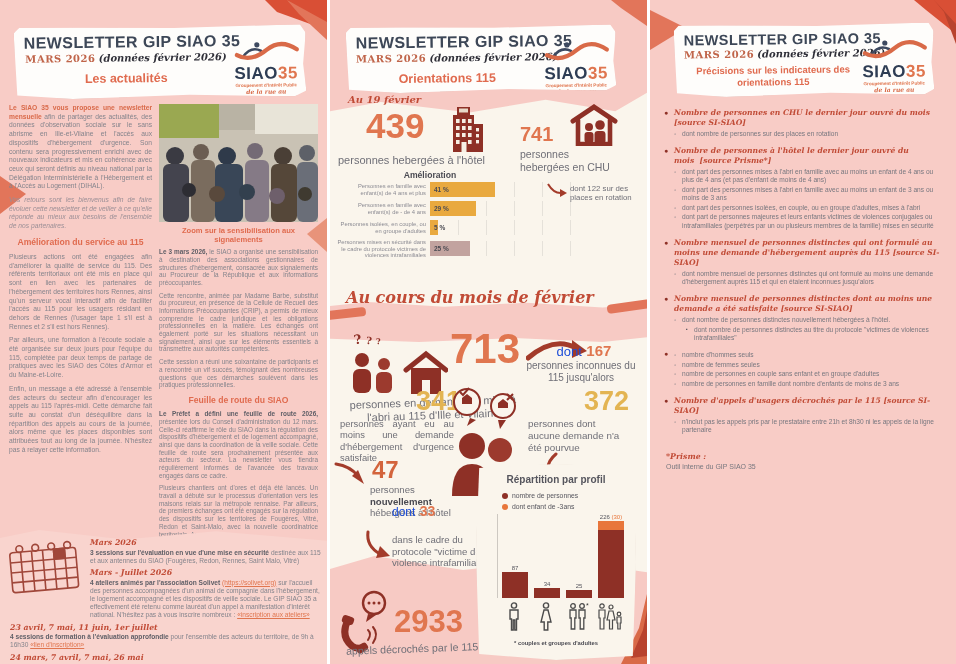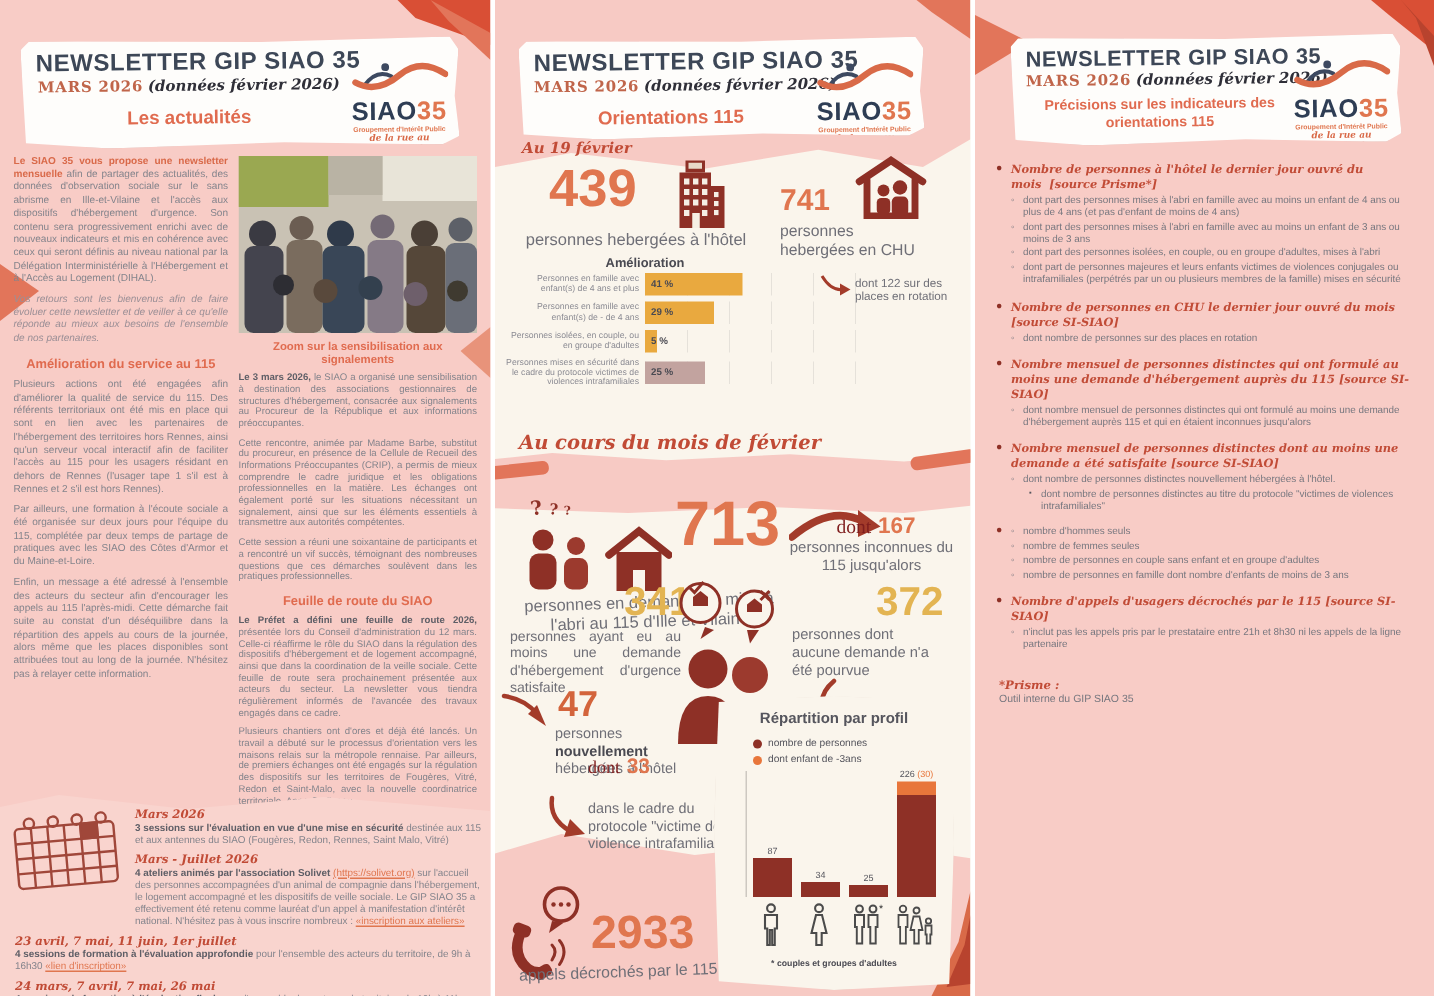--- a/index.html
+++ b/index.html
@@ -63,21 +63,21 @@
   .bignum { font-weight:bold; color:#e0764f; line-height:1; }
   .goldnum { font-weight:bold; color:#e3b452; line-height:1;margin-left:48px; }
   .stat-label { color:#6f6f77; line-height:1.2; }
   .rep-title { font-weight:bold; color:#4a4a52; }
   .rep-row { display:flex; align-items:center; margin-bottom:4px; }
   .rep-label { width:96px; text-align:right; font-size:5.8px; color:#8b8b93; line-height:1.15; padding-right:4px; }
   .rep-track { position:relative; width:168px; height:15px;
     background-image:repeating-linear-gradient(90deg, rgba(120,120,120,.16) 0 1px, transparent 1px 28px); }
   .rep-bar { height:15px; }
   .rep-pct { position:absolute; left:4px; top:0; line-height:15px; font-size:6.5px; font-weight:bold; color:#4a4a52; }
-  .dont-word { font-family:Liberation Serif, serif; color:#7f1d1d; }
+  .dont-word { font-family:Liberation Sans, sans-serif; color:#1d4ed8; }
   .qmarks span { color:#8e3026; font-weight:bold; font-family:"DejaVu Serif", serif; }
   .chart-card { position:absolute; left:146px; top:464px; width:160px; height:196px; background:#faf5ec;
     clip-path:polygon(2% 2%,50% 0,98% 2%,100% 50%,98% 98%,50% 100%,2% 97%,0 45%);
     box-shadow:0 1px 3px rgba(120,60,50,.2); }
   .prof-title { font-weight:bold; color:#55555d; }
   .legend-row { display:flex; align-items:center; gap:4px; font-size:6.8px; color:#55555d; margin-bottom:4px; }
   .legend-dot { width:6px; height:6px; border-radius:50%; display:inline-block; }
   .prof-bars { position:absolute; left:167px; top:514px; width:132px; height:84px; display:flex;
     align-items:flex-end; gap:6px; border-left:1px solid rgba(0,0,0,.18); padding-left:4px; }
   .prof-col { width:26px; display:flex; flex-direction:column; align-items:center; justify-content:flex-end; }
@@ -289,21 +289,21 @@
           <rect x="18" y="27" width="3.6" height="4"></rect>
           <rect x="24" y="27" width="3.6" height="4"></rect>
         <rect x="12" y="34" width="3.6" height="4"></rect>
           <rect x="24" y="34" width="3.6" height="4"></rect>
         <rect x="17.5" y="36" width="5" height="10"></rect>
         <rect x="32" y="22" width="3" height="3.4"></rect>
           <rect x="32" y="28" width="3" height="3.4"></rect>
           <rect x="32" y="34" width="3" height="3.4"></rect>
       </g>
     </svg>
-    <div class="abs stat-label" style="left:8px;top:154px;width:172px;text-align:center;font-size:11px">personnes hebergées à l'hôtel</div>
+    <div class="abs stat-label" style="left:8px;top:154px;width:172px;text-align:left;font-size:11px">personnes hebergées à l'hôtel</div>
 
     <div class="abs rep-title" style="left:30px;top:170px;width:140px;text-align:center;font-size:8.6px">Amélioration</div>
     <div class="abs" style="left:4px;top:182px">
       <div class="rep-row">
         <div class="rep-label">Personnes en famille avec enfant(s) de 4 ans et plus</div>
         <div class="rep-track">
             <div class="rep-bar" style="width: 65px; background: rgb(233, 169, 63);"></div>
           <span class="rep-pct">41 %</span>
           </div>
       </div>
@@ -339,21 +339,21 @@
       <circle cx="30" cy="21" r="4.8" fill="#8e3026"></circle>
         <rect x="24.5" y="27" width="11" height="13" rx="3.4" fill="#8e3026"></rect>
     </svg>
     <div class="abs stat-label" style="left:190px;top:148px;width:96px;font-size:10.5px">personnes hebergées en CHU</div>
     <svg class="abs" style="left:216px;top:182px" width="22" height="16" viewBox="0 0 22 16">
       <path d="M2 2 Q8 12 16 11" stroke="#a33b2a" stroke-width="2" fill="none"></path>
       <polygon points="14,7 21,11 14,15" fill="#a33b2a"></polygon>
     </svg>
     <div class="abs stat-label" style="left:240px;top:184px;width:74px;font-size:7.8px">dont 122 sur des places en rotation</div>
 
-    <div class="abs script" style="left:16px;top:288px;font-size:13px">Au cours du mois de février</div>
+    <div class="abs script" style="left:16px;top:288px;font-size:16px">Au cours du mois de février</div>
 
     <div class="abs qmarks" style="left:24px;top:330px">
       <span style="font-size:13px;display:inline-block;transform:rotate(-10deg)">?</span>
       <span style="font-size:10px;display:inline-block;transform:rotate(6deg)">?</span>
       <span style="font-size:8px;display:inline-block;transform:rotate(-4deg)">?</span>
     </div>
     <svg class="abs" style="left:14px;top:344px" width="104" height="56" viewBox="0 0 104 56">
       <path d="M62 26 L82 10 L102 26" stroke="#8e3026" stroke-width="5" fill="none" stroke-linecap="round"></path>
       <rect x="67" y="24" width="30" height="26" fill="#8e3026"></rect>
       <rect x="78" y="36" width="8" height="14" fill="#faf5ec"></rect>
@@ -527,35 +527,35 @@
         <div class="logo-text"><span class="logo-siao">SIAO</span><span class="logo-35">35</span></div>
         <div class="logo-sub">Groupement d'Intérêt Public</div>
         <div class="logo-tag">de la rue au logement</div>
       </div>
     </header>
 
     <div class="p3-list">
       <div class="p3-bullet">
         <span class="b-dot">●</span>
         <div class="b-content">
+          <div class="b-title script"><span>Nombre de personnes en CHU le dernier jour ouvré du mois</span> <span>[source SI-SIAO]</span></div>
+          <ul class="b-subs">
+            <li>dont nombre de personnes sur des places en rotation</li>
+          </ul>
+        </div>
+      </div>
+      <div class="p3-bullet">
+        <span class="b-dot">●</span>
+        <div class="b-content">
           <div class="b-title script"><span>Nombre de personnes à l'hôtel le dernier jour ouvré du mois</span>&nbsp;&nbsp;<span>[source Prisme*]</span></div>
           <ul class="b-subs">
             <li>dont part des personnes mises à l'abri en famille avec au moins un enfant de 4 ans ou plus de 4 ans (et pas d'enfant de moins de 4 ans)</li>
             <li>dont part des personnes mises à l'abri en famille avec au moins un enfant de 3 ans ou moins de 3 ans</li>
             <li>dont part des personnes isolées, en couple, ou en groupe d'adultes, mises à l'abri</li>
             <li>dont part de personnes majeures et leurs enfants victimes de violences conjugales ou intrafamiliales (perpétrés par un ou plusieurs membres de la famille) mises en sécurité</li>
-          </ul>
-        </div>
-      </div>
-      <div class="p3-bullet">
-        <span class="b-dot">●</span>
-        <div class="b-content">
-          <div class="b-title script"><span>Nombre de personnes en CHU le dernier jour ouvré du mois</span> <span>[source SI-SIAO]</span></div>
-          <ul class="b-subs">
-            <li>dont nombre de personnes sur des places en rotation</li>
           </ul>
         </div>
       </div>
       <div class="p3-bullet">
         <span class="b-dot">●</span>
         <div class="b-content">
           <div class="b-title script"><span>Nombre mensuel de personnes distinctes qui ont formulé au moins une demande d'hébergement auprès du 115</span> <span>[source SI-SIAO]</span></div>
           <ul class="b-subs">
             <li>dont nombre mensuel de personnes distinctes qui ont formulé au moins une demande d'hébergement auprès 115 et qui en étaient inconnues jusqu'alors</li>
           </ul>

